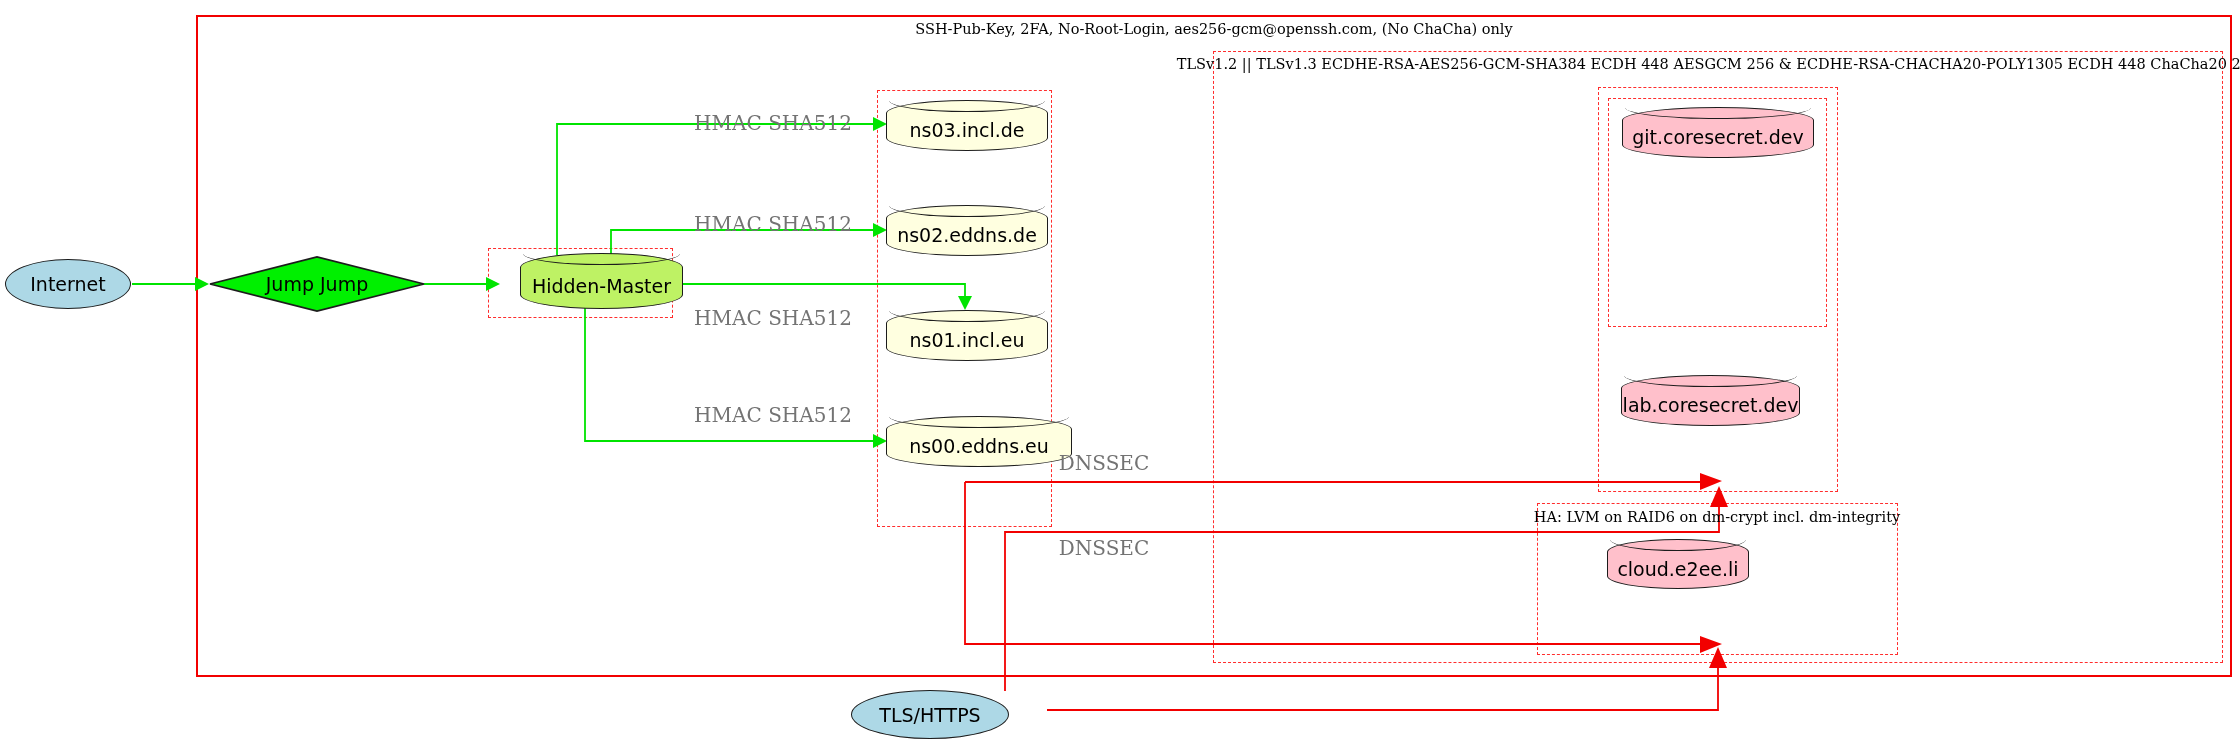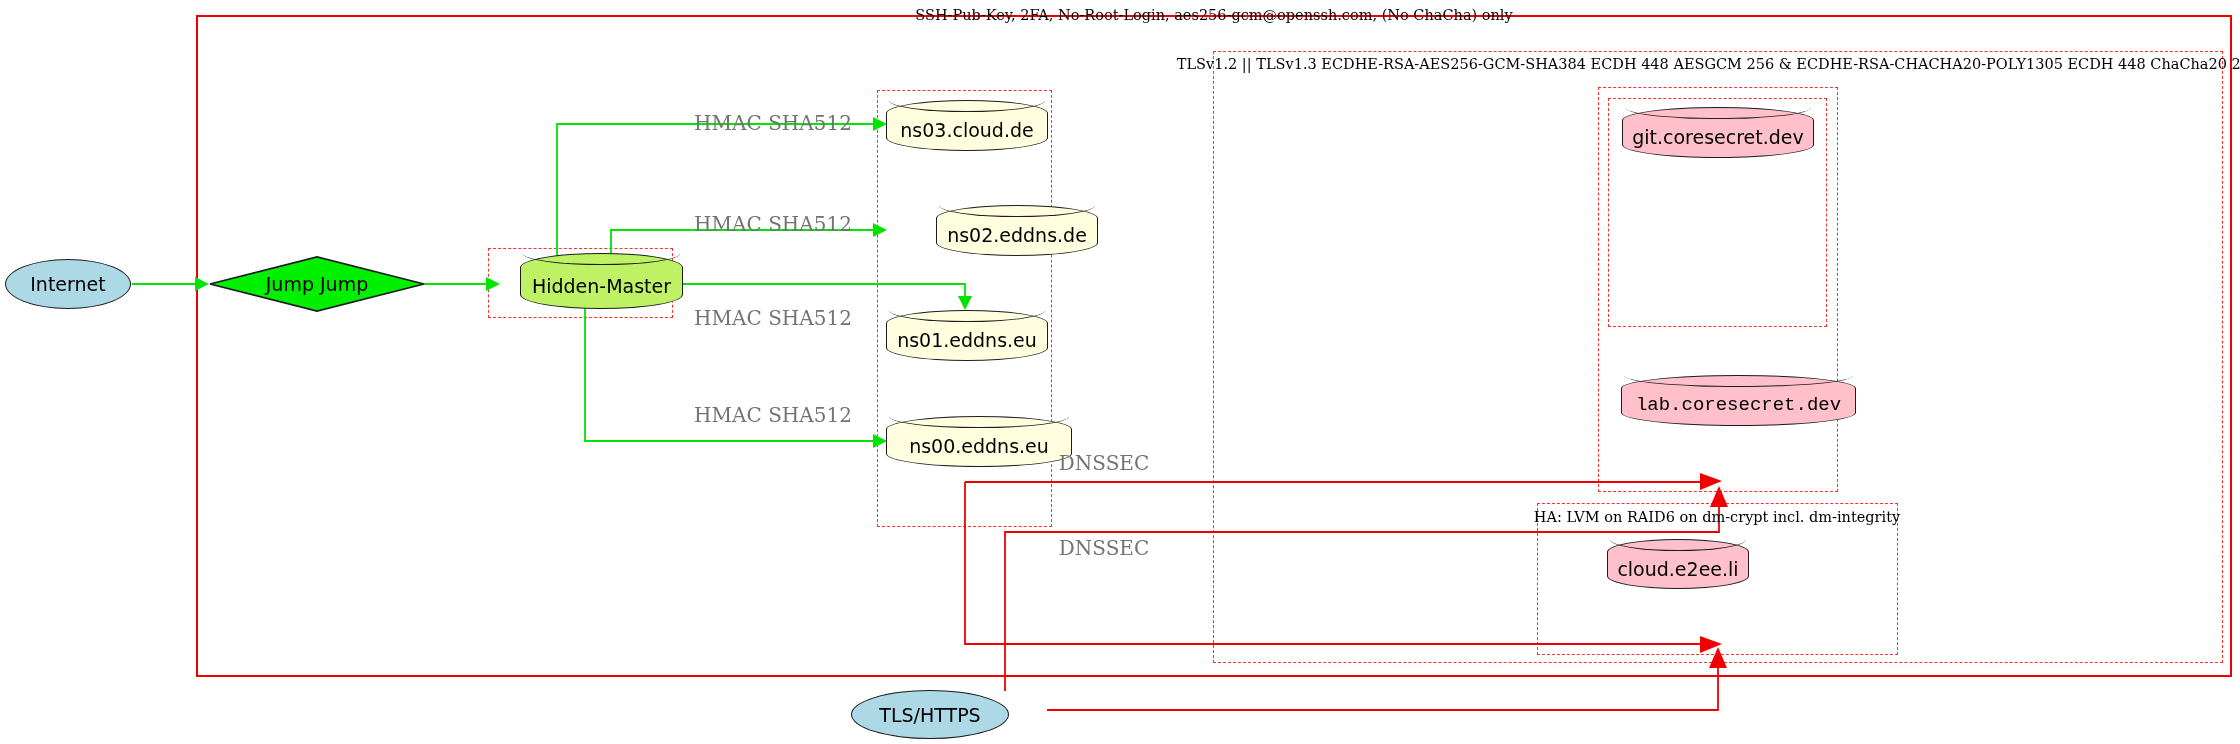--- a/index.html
+++ b/index.html
@@ -52,21 +52,21 @@
 <div id="canvas">
 
   <div class="cluster solid" style="left:196px;top:15px;width:2036px;height:662px;"></div>
   <div class="cluster dashed" style="left:1213px;top:51px;width:1010px;height:612px;"></div>
   <div class="cluster dashed" style="left:877px;top:90px;width:175px;height:437px;"></div>
   <div class="cluster dashed" style="left:488px;top:248px;width:185px;height:70px;"></div>
   <div class="cluster dashed" style="left:1598px;top:87px;width:240px;height:405px;"></div>
   <div class="cluster dashed" style="left:1608px;top:98px;width:219px;height:229px;"></div>
   <div class="cluster dashed" style="left:1537px;top:503px;width:361px;height:152px;"></div>
 
-  <div class="cluster-label" style="left:1214px;top:7px;">SSH-Pub-Key, 2FA, No-Root-Login, aes256-gcm@openssh.com, (No ChaCha) only</div>
+  <div class="cluster-label" style="left:1214px;top:21px;">SSH-Pub-Key, 2FA, No-Root-Login, aes256-gcm@openssh.com, (No ChaCha) only</div>
   <div class="cluster-label" style="left:1718px;top:56px;">TLSv1.2 || TLSv1.3 ECDHE-RSA-AES256-GCM-SHA384 ECDH 448 AESGCM 256 &amp; ECDHE-RSA-CHACHA20-POLY1305 ECDH 448 ChaCha20 256</div>
   <div class="cluster-label" style="left:1717px;top:509px;">HA: LVM on RAID6 on dm-crypt incl. dm-integrity</div>
 
   <svg id="edges" width="2240" height="744" viewBox="0 0 2240 744">
 
     <polyline points="132,284 197,284" fill="none" stroke="#00e400" stroke-width="1.8"></polyline>
     <polygon points="209,284 195,277 195,291" fill="#00e400"></polygon>
     <polyline points="424,284 488,284" fill="none" stroke="#00e400" stroke-width="1.8"></polyline>
     <polygon points="500,284 486,277 486,291" fill="#00e400"></polygon>
     <polyline points="557,255 557,124 875,124" fill="none" stroke="#00e400" stroke-width="1.8"></polyline>
@@ -96,36 +96,36 @@
 
   <div class="diamond-label node-label" style="left:317px;top:284px;">
     <span>Jump Jump</span>
   </div>
 
   <div class="cyl fill-lavender node-label" style="left:500px;top:253px;width:163px;height:56px;">
     <span>Hidden-Master</span>
   </div>
 
   <div class="cyl fill-yellow node-label" style="left:886px;top:100px;width:162px;height:51px;">
-    <span>ns03.cloud.de</span>
+    <span>ns03.incl.de</span>
   </div>
-  <div class="cyl fill-yellow node-label" style="left:936px;top:205px;width:162px;height:51px;">
+  <div class="cyl fill-yellow node-label" style="left:886px;top:205px;width:162px;height:51px;">
     <span>ns02.eddns.de</span>
   </div>
   <div class="cyl fill-yellow node-label" style="left:886px;top:310px;width:162px;height:51px;">
-    <span>ns01.eddns.eu</span>
+    <span>ns01.incl.eu</span>
   </div>
   <div class="cyl fill-yellow node-label" style="left:886px;top:416px;width:186px;height:51px;">
     <span>ns00.eddns.eu</span>
   </div>
 
   <div class="cyl fill-pink node-label" style="left:1622px;top:107px;width:192px;height:51px;">
     <span>git.coresecret.dev</span>
   </div>
-  <div class="cyl fill-pink node-label" style="left:1621px;top:375px;width:235px;height:51px;font-family:Liberation Mono, monospace;">
+  <div class="cyl fill-pink node-label" style="left:1621px;top:375px;width:179px;height:51px;">
     <span>lab.coresecret.dev</span>
   </div>
   <div class="cyl fill-pink node-label" style="left:1607px;top:539px;width:142px;height:50px;">
     <span>cloud.e2ee.li</span>
   </div>
 
   <div class="ell fill-blue node-label" style="left:851px;top:690px;width:158px;height:49px;">
     <span>TLS/HTTPS</span>
   </div>
 

